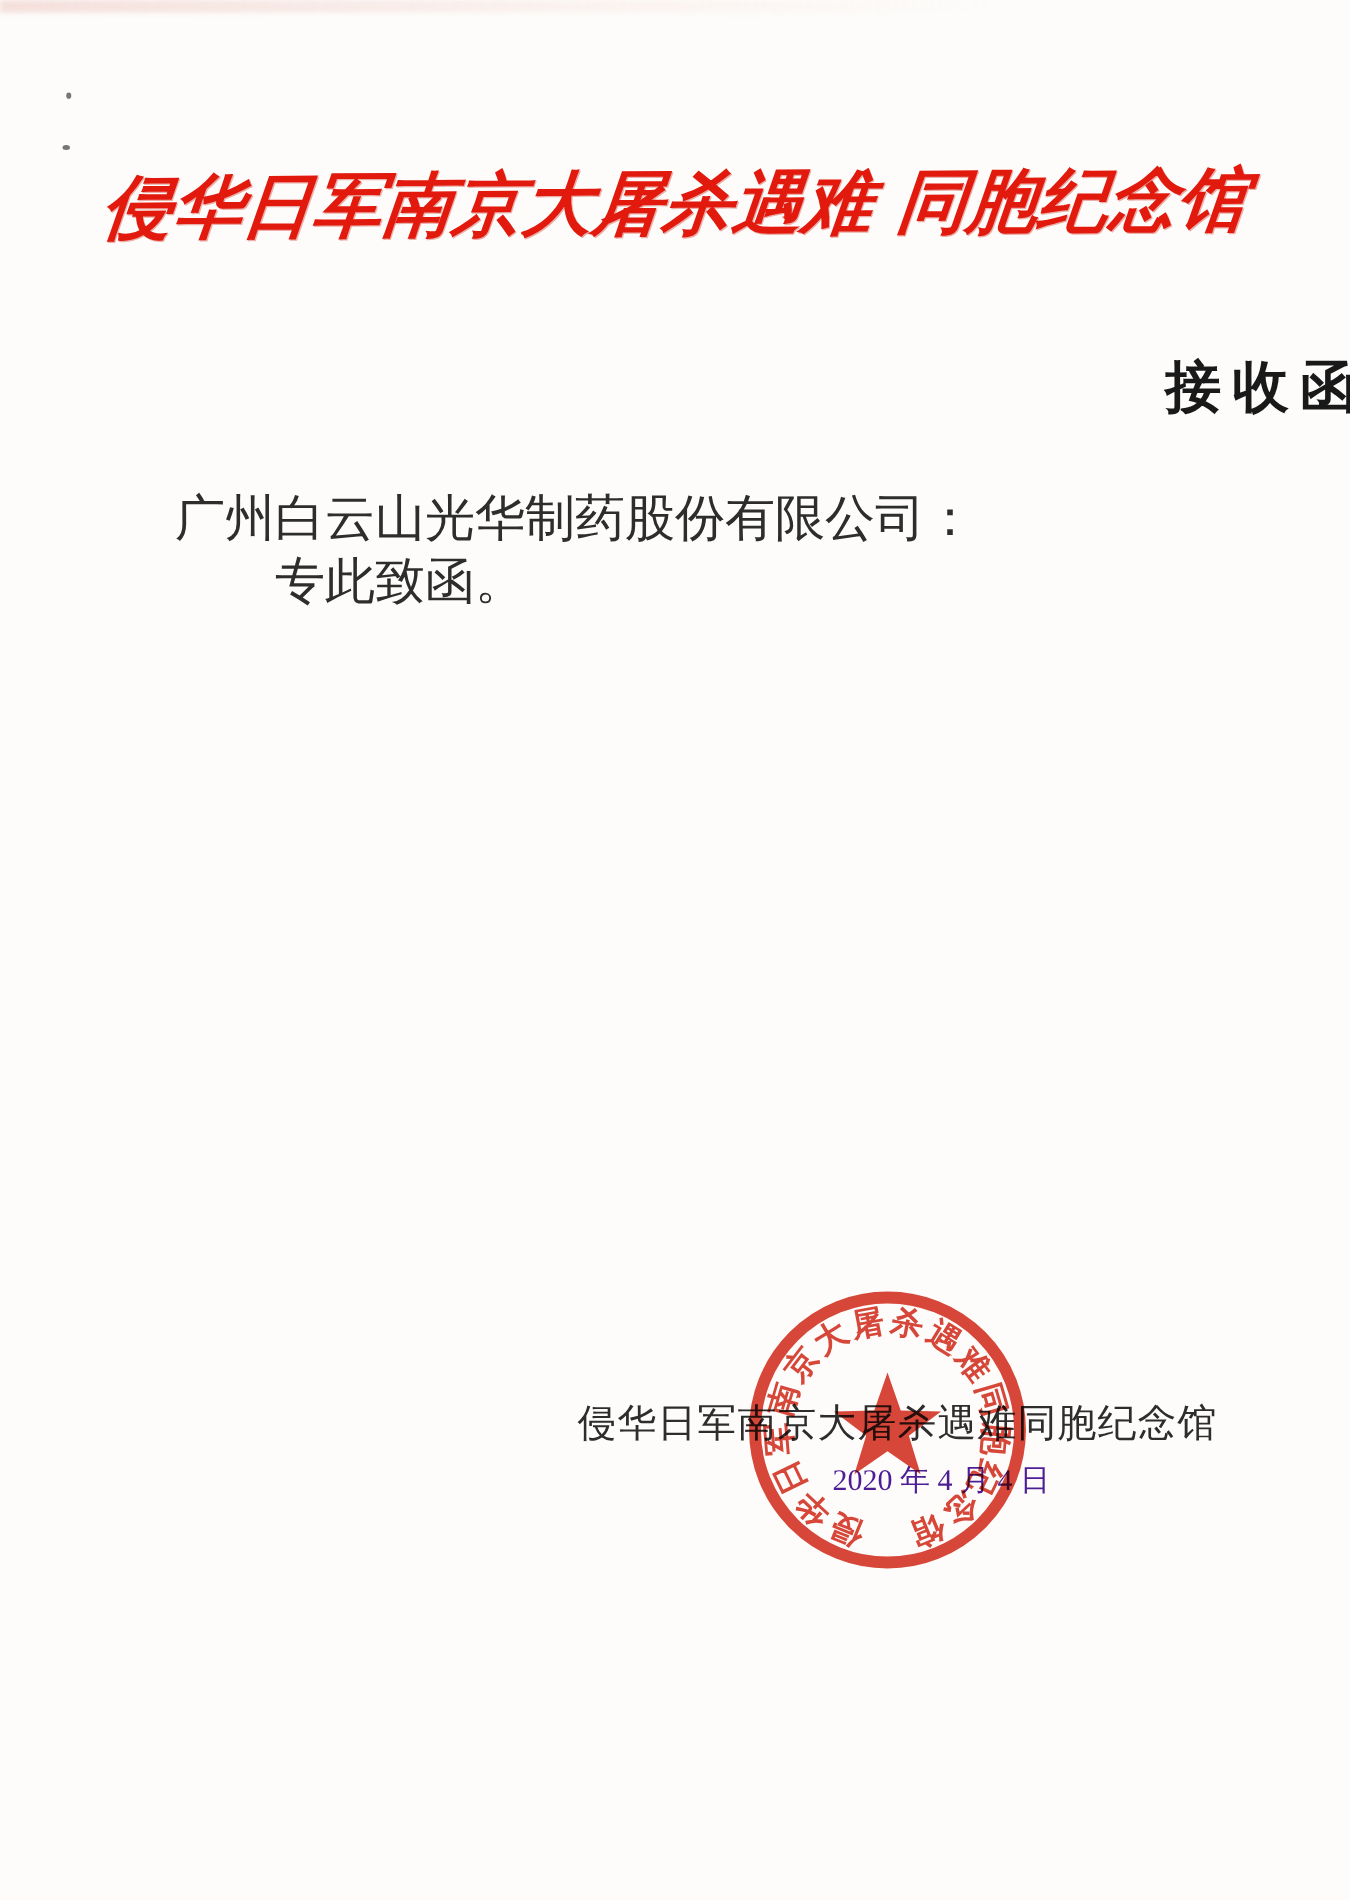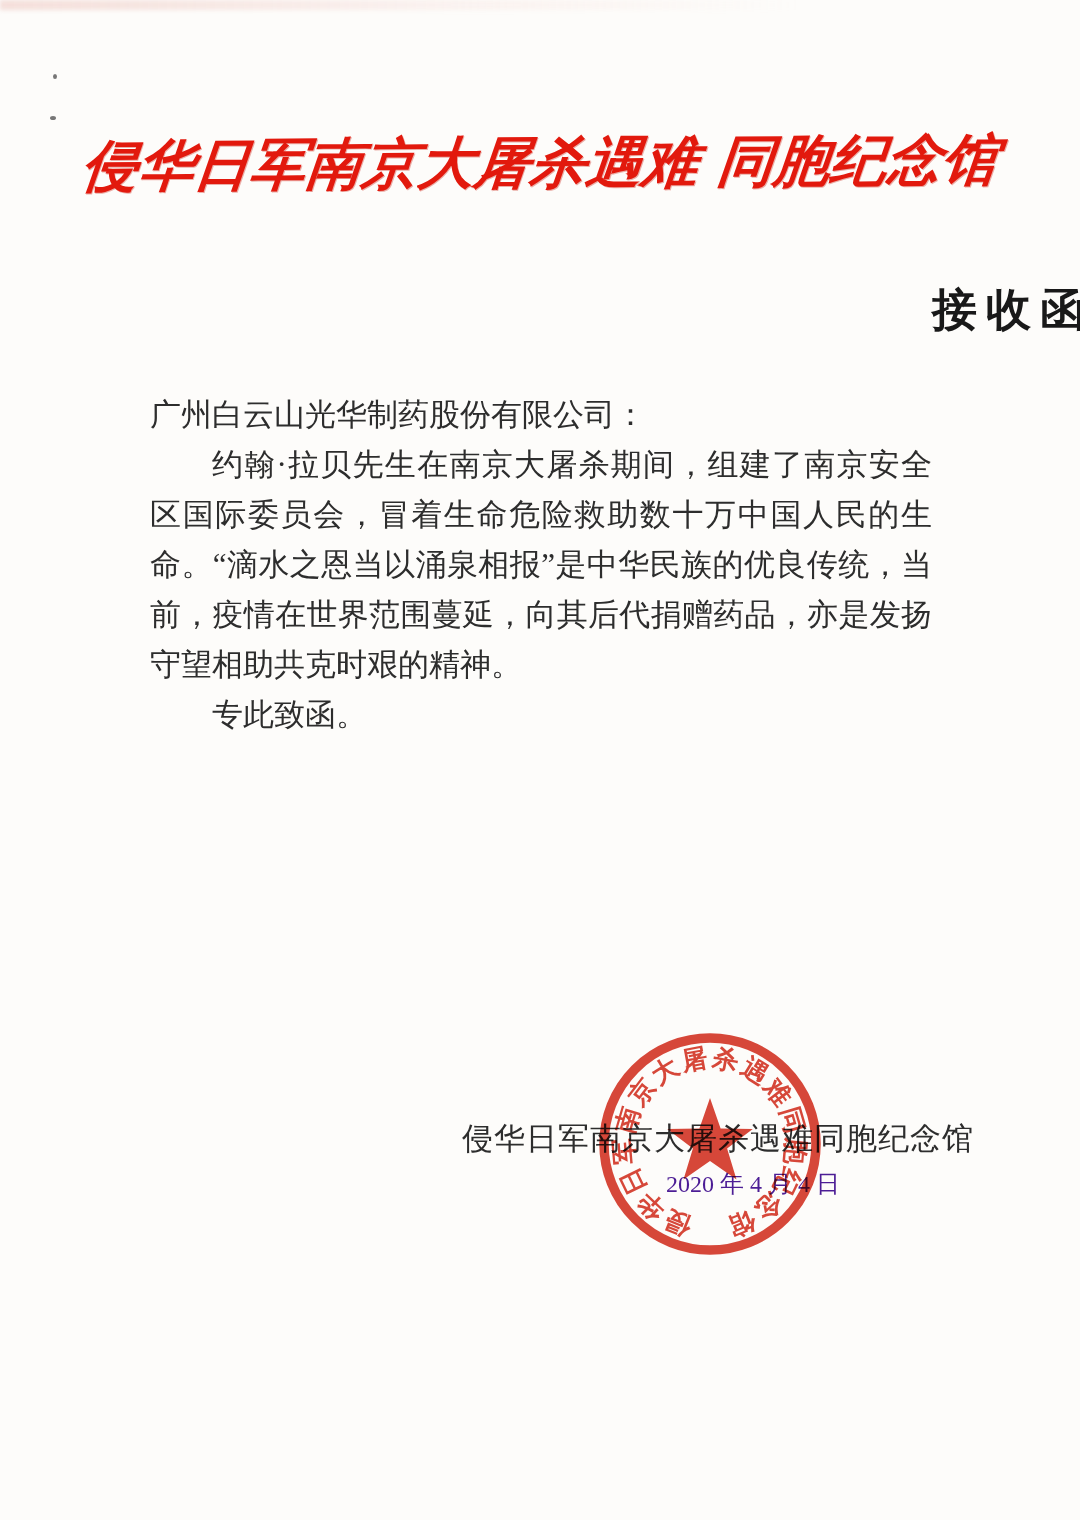--- a/index.html
+++ b/index.html
@@ -28,22 +28,22 @@
     transform:skewX(-6deg) rotate(-0.4deg);
     text-shadow:1px 1px 0 rgba(200,30,15,.35);
   }
   .title{
     position:absolute;top:266px;left:0;width:100%;
     margin:14px;text-align:right;
     font-size:45px;font-weight:bold;letter-spacing:9px;
     color:#191919;
   }
   .letter-body{
-    position:absolute;top:390px;left:150px;width:782px;
-    font-size:31px;line-height:50px;color:#2d2d2d;
+    position:absolute;top:390px;left:140px;width:782px;
+    font-size:40px;line-height:50px;color:#2d2d2d;
     text-align:justify;
   }
   .letter-body p{margin:0;}
   .para{text-indent:2em;margin-top:8px;}
   .sig-org{
     position:absolute;top:1118px;left:462px;
     font-size:31px;color:#2d2d2d;letter-spacing:1px;white-space:nowrap;
   }
   .sig-date{
     position:absolute;top:1168px;left:540px;width:300px;
@@ -62,21 +62,20 @@
   <div class="scan-artifact-top"></div>
   <div class="speck s1"></div>
   <div class="speck s2"></div>
 
   <div class="letterhead" style="color: rgb(226, 25, 13);">侵华日军南京大屠杀遇难 同胞纪念馆</div>
 
   <h1 class="title">接收函</h1>
 
   <div class="letter-body">
     <p class="salutation">广州白云山光华制药股份有限公司：</p>
-    <p class="para">约翰·拉贝先生在南京大屠杀期间，组建了南京安全区国际委员会，冒着生命危险救助数十万中国人民的生命。“滴水之恩当以涌泉相报”是中华民族的优良传统，当前，疫情在世界范围蔓延，向其后代捐赠药品，亦是发扬守望相助共克时艰的精神。</p>
     <p class="para">专此致函。</p>
   </div>
 
   <div class="sig-org">侵华日军南京大屠杀遇难同胞纪念馆</div>
 
   <div class="sig-date">2020 年 4 月 4 日</div>
 
   <svg id="stamp-svg" class="stamp" viewBox="0 0 240 240">
       <circle cx="120" cy="120" r="106" fill="none" stroke="#d53a2b" stroke-width="9.5"></circle>
       <polygon points="120.0,74.0 130.6,104.4 162.8,105.1 137.1,124.6 146.5,155.4 120.0,137.0 93.5,155.4 102.9,124.6 77.2,105.1 109.4,104.4" fill="#d53a2b"></polygon>

